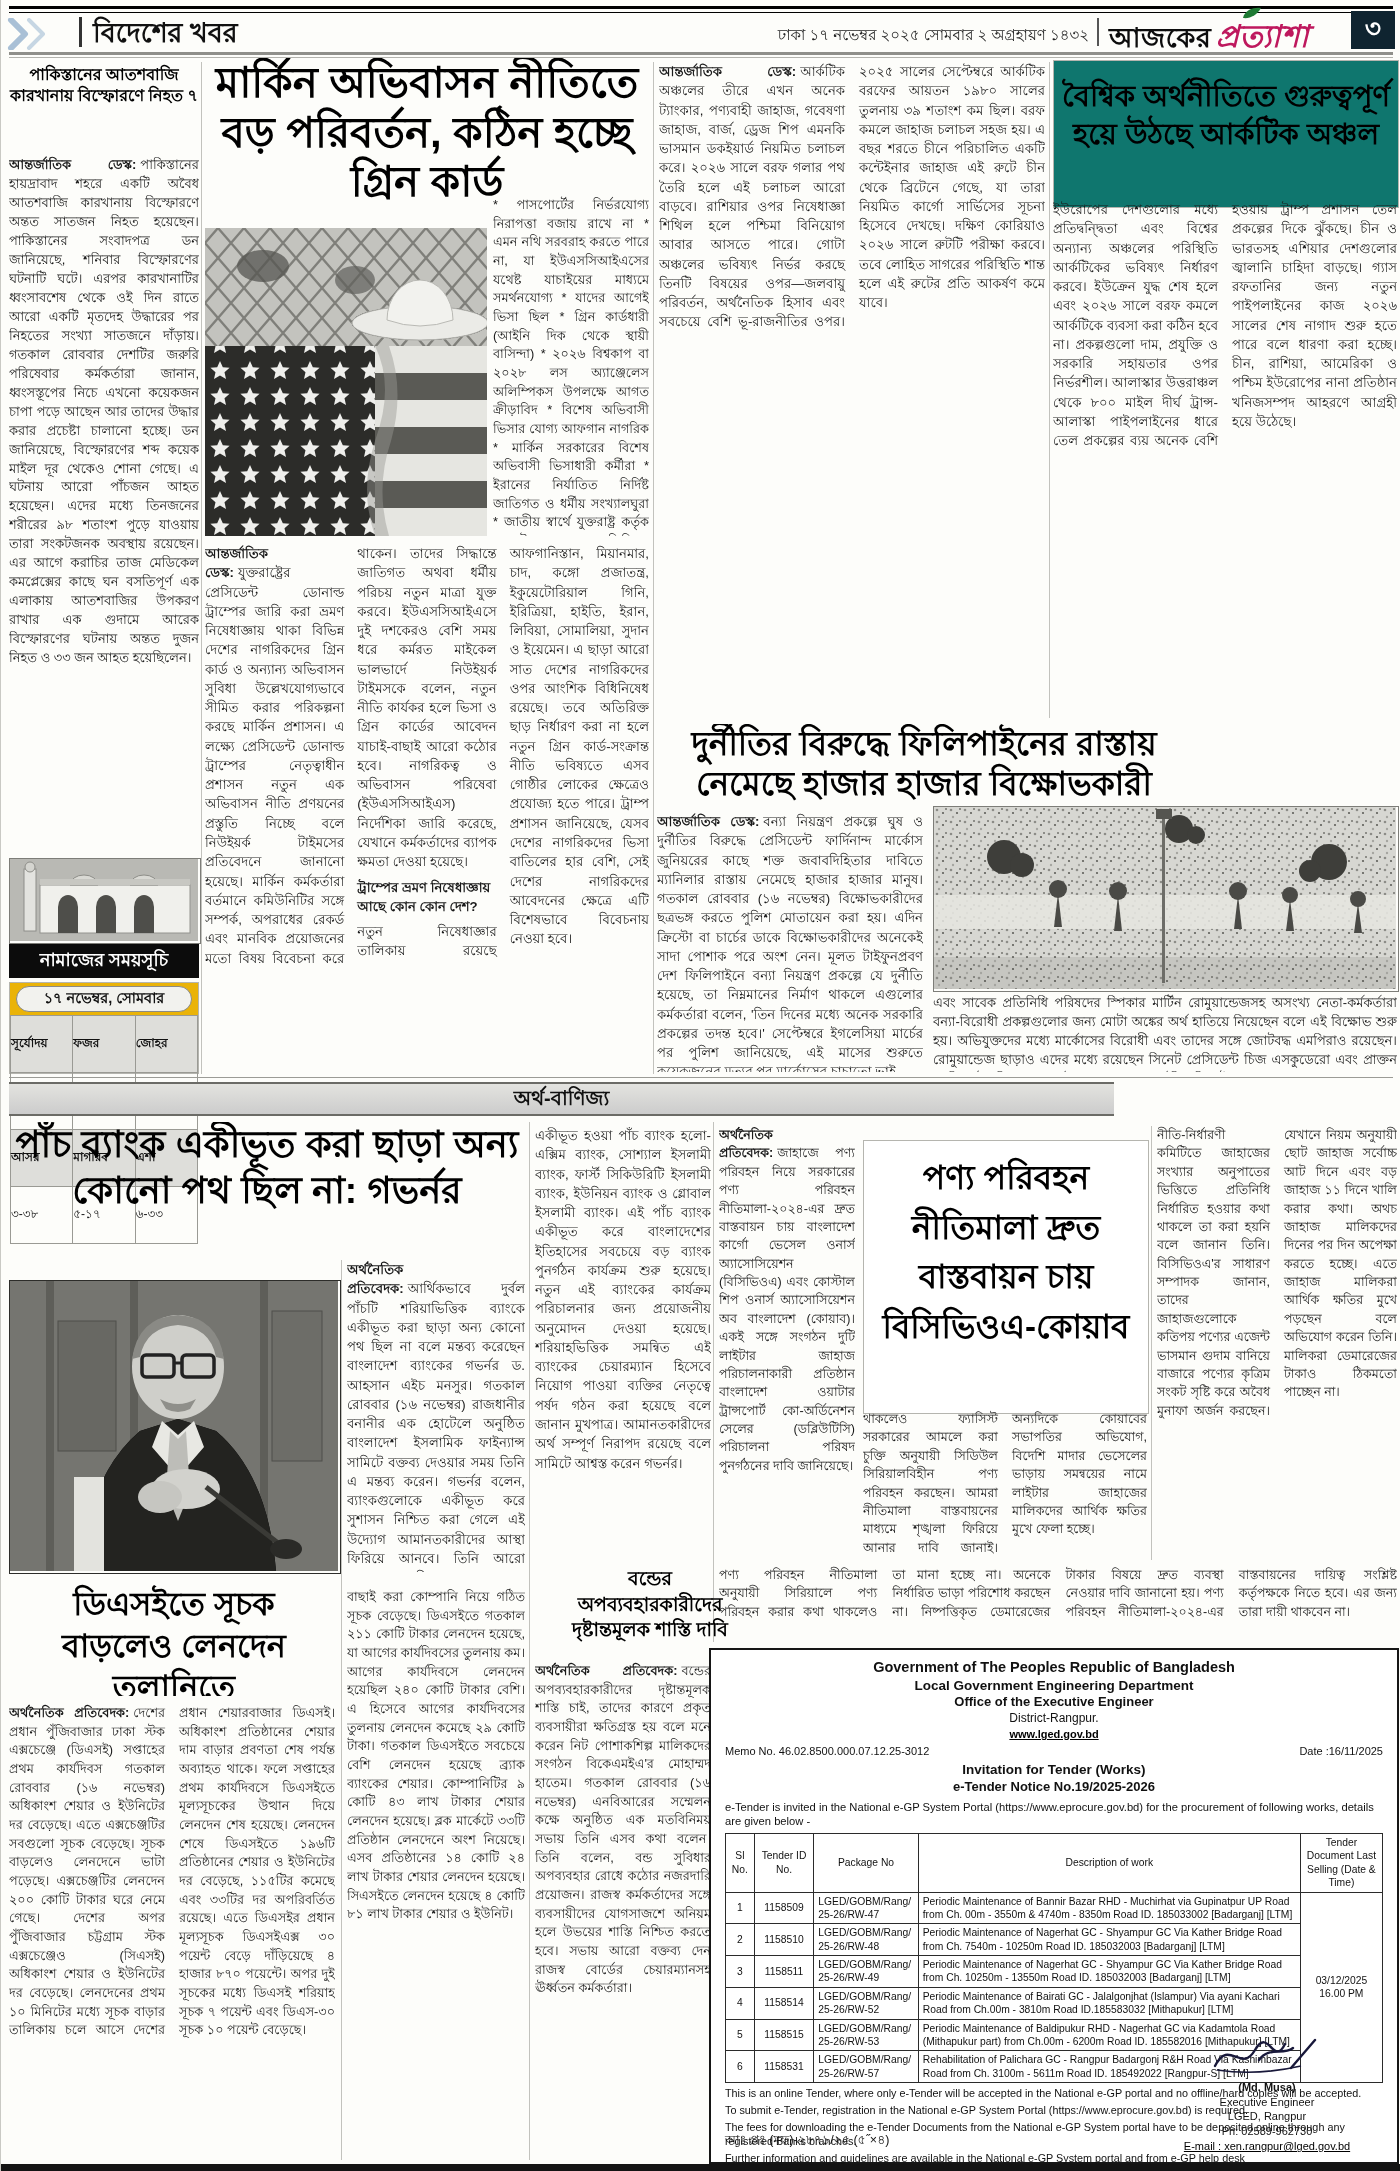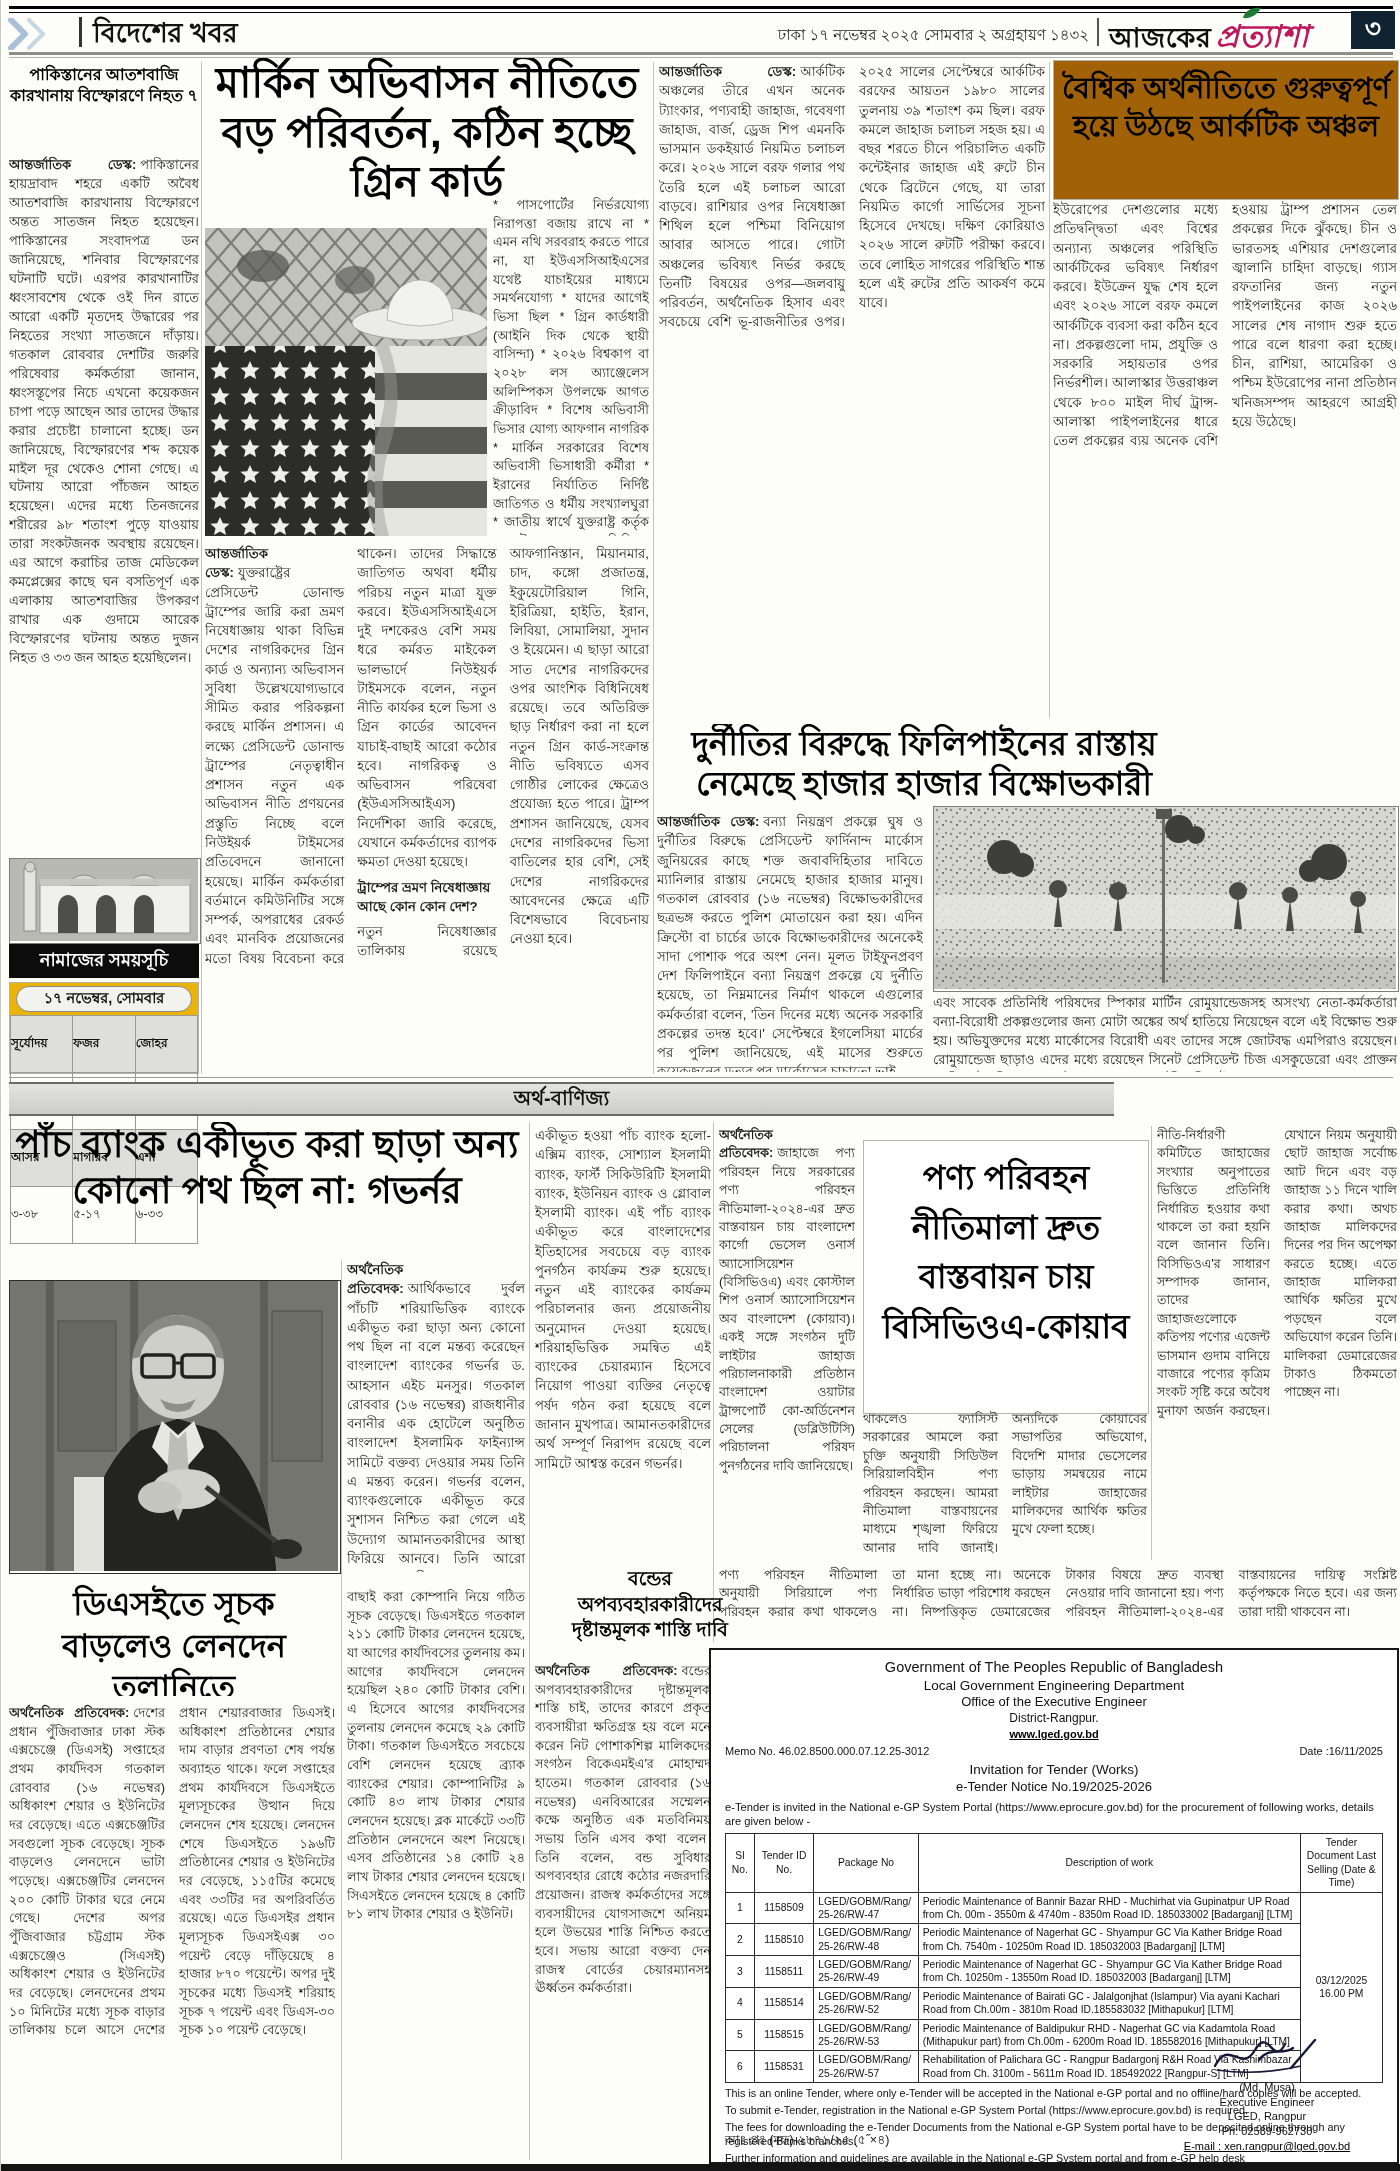--- a/index.html
+++ b/index.html
@@ -30,21 +30,21 @@
         display:flex;align-items:center;justify-content:center;}
   .ptable{width:100%;border-collapse:collapse;table-layout:fixed;}
   .ptable td{border:1px solid #9a9a94;text-align:left;font-size:12px;padding:18px 0;}
   .ptable .plab{background:#dededa;font-weight:bold;}
   
   .secbar{background:linear-gradient(#e3e3df,#cccccc);border-top:2px solid #6b6b66;border-bottom:2px solid #6b6b66;
           display:flex;align-items:center;justify-content:center;font-weight:bold;font-size:20px;}
   
   .tender{border:2px solid #161616;background:#fff;padding:8px 14px 10px 14px;font-size:11px;line-height:1.3;}
   .tc{text-align:center;}
-  .tb{font-weight:normal;}
+  .tb{font-weight:bold;}
   .tender a, .tlink{color:#000;text-decoration:underline;font-weight:bold;}
   .ttable{width:100%;border-collapse:collapse;margin-top:4px;}
   .ttable td,.ttable th{border:1px solid #2b2b2b;font-size:10.3px;line-height:1.3;padding:2px 4px;vertical-align:middle;}
   .ttable th{font-weight:normal;text-align:center;}
   .ttable .desc{text-align:left;}
   .ttable .ctr{text-align:center;}
   .notes div{margin:3px 0;font-size:10.8px;}
   .sign{ text-align:center;font-size:11px;line-height:1.35;}
   .photo-frame{border:1px solid #7d7d78;}
 </style>
@@ -178,21 +178,21 @@
 
   <div class="abs body-text cols3 clip" style="left:204px;top:544px;width:444px;height:528px;">
     <b>আন্তর্জাতিক ডেস্ক:</b><span>যুক্তরাষ্ট্রের প্রেসিডেন্ট ডোনাল্ড ট্রাম্পের জারি করা ভ্রমণ নিষেধাজ্ঞায় থাকা বিভিন্ন দেশের নাগরিকদের গ্রিন কার্ড ও অন্যান্য অভিবাসন সুবিধা উল্লেখযোগ্যভাবে সীমিত করার পরিকল্পনা করছে মার্কিন প্রশাসন। এ লক্ষ্যে প্রেসিডেন্ট ডোনাল্ড ট্রাম্পের নেতৃত্বাধীন প্রশাসন নতুন এক অভিবাসন নীতি প্রণয়নের প্রস্তুতি নিচ্ছে বলে নিউইয়র্ক টাইমসের প্রতিবেদনে জানানো হয়েছে। মার্কিন কর্মকর্তারা বর্তমানে কমিউনিটির সঙ্গে সম্পর্ক, অপরাধের রেকর্ড এবং মানবিক প্রয়োজনের মতো বিষয় বিবেচনা করে থাকেন। তাদের সিদ্ধান্তে জাতিগত অথবা ধর্মীয় পরিচয় নতুন মাত্রা যুক্ত করবে। ইউএসসিআইএসে দুই দশকেরও বেশি সময় ধরে কর্মরত মাইকেল ভালভার্দে নিউইয়র্ক টাইমসকে বলেন, নতুন নীতি কার্যকর হলে ভিসা ও গ্রিন কার্ডের আবেদন যাচাই-বাছাই আরো কঠোর হবে। নাগরিকত্ব ও অভিবাসন পরিষেবা (ইউএসসিআইএস) নির্দেশিকা জারি করেছে, যেখানে কর্মকর্তাদের ব্যাপক ক্ষমতা দেওয়া হয়েছে।</span>
     <div style="font-weight:bold;text-align:left;margin:6px 0;">ট্রাম্পের ভ্রমণ নিষেধাজ্ঞায় আছে কোন কোন দেশ?</div>
     <span>নতুন নিষেধাজ্ঞার তালিকায় রয়েছে আফগানিস্তান, মিয়ানমার, চাদ, কঙ্গো প্রজাতন্ত্র, ইকুয়েটোরিয়াল গিনি, ইরিত্রিয়া, হাইতি, ইরান, লিবিয়া, সোমালিয়া, সুদান ও ইয়েমেন। এ ছাড়া আরো সাত দেশের নাগরিকদের ওপর আংশিক বিধিনিষেধ রয়েছে। তবে অতিরিক্ত ছাড় নির্ধারণ করা না হলে নতুন গ্রিন কার্ড-সংক্রান্ত নীতি ভবিষ্যতে এসব গোষ্ঠীর লোকের ক্ষেত্রেও প্রযোজ্য হতে পারে। ট্রাম্প প্রশাসন জানিয়েছে, যেসব দেশের নাগরিকদের ভিসা বাতিলের হার বেশি, সেই দেশের নাগরিকদের আবেদনের ক্ষেত্রে এটি বিশেষভাবে বিবেচনায় নেওয়া হবে।</span>
   </div>
 
   <div class="abs body-text cols2 clip" style="left:658px;top:62px;width:386px;height:654px;">
     <b>আন্তর্জাতিক ডেস্ক:</b><span>আর্কটিক অঞ্চলের তীরে এখন অনেক ট্যাংকার, পণ্যবাহী জাহাজ, গবেষণা জাহাজ, বার্জ, ড্রেজ শিপ এমনকি ভাসমান ডকইয়ার্ড নিয়মিত চলাচল করে। ২০২৬ সালে বরফ গলার পথ তৈরি হলে এই চলাচল আরো বাড়বে। রাশিয়ার ওপর নিষেধাজ্ঞা শিথিল হলে পশ্চিমা বিনিয়োগ আবার আসতে পারে। গোটা অঞ্চলের ভবিষ্যৎ নির্ভর করছে তিনটি বিষয়ের ওপর—জলবায়ু পরিবর্তন, অর্থনৈতিক হিসাব এবং সবচেয়ে বেশি ভূ-রাজনীতির ওপর। ২০২৫ সালের সেপ্টেম্বরে আর্কটিক বরফের আয়তন ১৯৮০ সালের তুলনায় ৩৯ শতাংশ কম ছিল। বরফ কমলে জাহাজ চলাচল সহজ হয়। এ বছর শরতে চীনে পরিচালিত একটি কন্টেইনার জাহাজ এই রুটে চীন থেকে ব্রিটেনে গেছে, যা তারা নিয়মিত কার্গো সার্ভিসের সূচনা হিসেবে দেখছে। দক্ষিণ কোরিয়াও ২০২৬ সালে রুটটি পরীক্ষা করবে। তবে লোহিত সাগরের পরিস্থিতি শান্ত হলে এই রুটের প্রতি আকর্ষণ কমে যাবে।</span>
   </div>
-  <div class="abs boxed hl clip" style="left:1052px;top:60px;width:344px;height:130px;font-size:29px;line-height:1.32;padding-top:8px;background:#a16207;">বৈশ্বিক অর্থনীতিতে গুরুত্বপূর্ণ হয়ে উঠছে আর্কটিক অঞ্চল</div>
+  <div class="abs boxed hl clip" style="left:1052px;top:60px;width:344px;height:130px;font-size:29px;line-height:1.32;padding-top:16px;background:#0f766e;">বৈশ্বিক অর্থনীতিতে গুরুত্বপূর্ণ হয়ে উঠছে আর্কটিক অঞ্চল</div>
   <div class="abs body-text cols2 clip" style="left:1052px;top:200px;width:344px;height:516px;">ইউরোপের দেশগুলোর মধ্যে প্রতিদ্বন্দ্বিতা এবং বিশ্বের অন্যান্য অঞ্চলের পরিস্থিতি আর্কটিকের ভবিষ্যৎ নির্ধারণ করবে। ইউক্রেন যুদ্ধ শেষ হলে এবং ২০২৬ সালে বরফ কমলে আর্কটিকে ব্যবসা করা কঠিন হবে না। প্রকল্পগুলো দাম, প্রযুক্তি ও সরকারি সহায়তার ওপর নির্ভরশীল। আলাস্কার উত্তরাঞ্চল থেকে ৮০০ মাইল দীর্ঘ ট্রান্স-আলাস্কা পাইপলাইনের ধারে তেল প্রকল্পের ব্যয় অনেক বেশি হওয়ায় ট্রাম্প প্রশাসন তেল প্রকল্পের দিকে ঝুঁকছে। চীন ও ভারতসহ এশিয়ার দেশগুলোর জ্বালানি চাহিদা বাড়ছে। গ্যাস রফতানির জন্য নতুন পাইপলাইনের কাজ ২০২৬ সালের শেষ নাগাদ শুরু হতে পারে বলে ধারণা করা হচ্ছে। চীন, রাশিয়া, আমেরিকা ও পশ্চিম ইউরোপের নানা প্রতিষ্ঠান খনিজসম্পদ আহরণে আগ্রহী হয়ে উঠেছে।</div>
 
   <div class="abs hl clip" style="left:656px;top:724px;width:534px;height:80px;font-size:33px;line-height:1.2;">দুর্নীতির বিরুদ্ধে ফিলিপাইনের রাস্তায় নেমেছে হাজার হাজার বিক্ষোভকারী</div>
   <div class="abs body-text clip" style="left:656px;top:812px;width:266px;height:260px;">
     <b>আন্তর্জাতিক ডেস্ক:</b><span>বন্যা নিয়ন্ত্রণ প্রকল্পে ঘুষ ও দুর্নীতির বিরুদ্ধে প্রেসিডেন্ট ফার্দিনান্দ মার্কোস জুনিয়রের কাছে শক্ত জবাবদিহিতার দাবিতে ম্যানিলার রাস্তায় নেমেছে হাজার হাজার মানুষ। গতকাল রোববার (১৬ নভেম্বর) বিক্ষোভকারীদের ছত্রভঙ্গ করতে পুলিশ মোতায়েন করা হয়। এদিন ক্রিস্টো বা চার্চের ডাকে বিক্ষোভকারীদের অনেকেই সাদা পোশাক পরে অংশ নেন। মূলত টাইফুনপ্রবণ দেশ ফিলিপাইনে বন্যা নিয়ন্ত্রণ প্রকল্পে যে দুর্নীতি হয়েছে, তা নিম্নমানের নির্মাণ থাকলে এগুলোর কর্মকর্তারা বলেন, 'তিন দিনের মধ্যে অনেক সরকারি প্রকল্পের তদন্ত হবে।' সেপ্টেম্বরে ইগলেসিয়া মার্চের পর পুলিশ জানিয়েছে, এই মাসের শুরুতে কয়েকজনের মৃত্যুর পর মার্কোসের চাচাতো ভাই</span>
   </div>
   <div class="abs photo-frame" style="left:932px;top:806px;width:464px;height:184px;">
     <svg width="462" height="182" viewBox="0 0 462 182">
       <defs>
         <pattern id="crowd" width="14" height="12" patternUnits="userSpaceOnUse">

